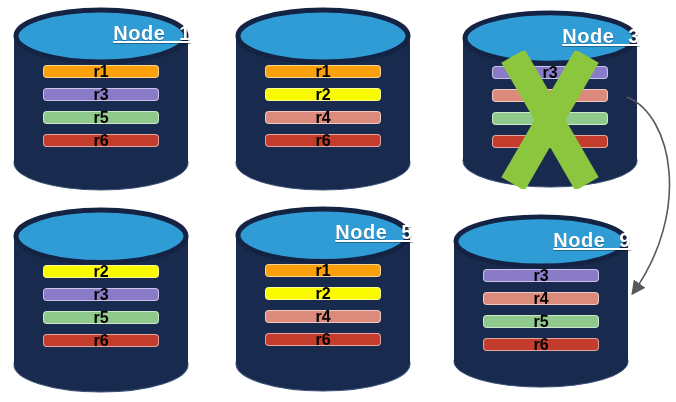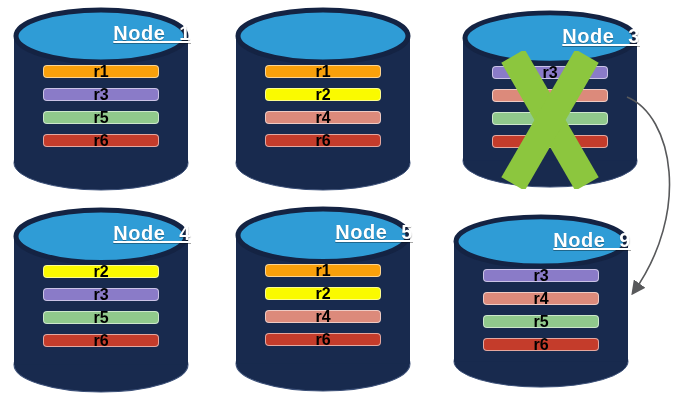--- a/index.html
+++ b/index.html
@@ -127,21 +127,20 @@
       <line x1="90" y1="5" x2="16" y2="133" stroke-width="27" class="x-stroke" stroke="#8CC63E"></line>
     </svg>
   </div>
 
   <div class="node" style="left: 11px; top: 206px; height: 188px;">
     <svg class="cyl" viewBox="0 0 180 186" preserveAspectRatio="none">
       <ellipse class="cyl-bottom" cx="90" cy="157" rx="87" ry="27" stroke-width="1" fill="#182A4E" stroke="#3C5078"></ellipse>
       <rect class="cyl-body" x="3" y="30" width="174" height="127" fill="#182A4E"></rect>
       <ellipse class="cyl-cap" cx="90" cy="30" rx="85" ry="26" stroke-width="5" fill="#2F9CD6" stroke="#142343"></ellipse>
     </svg>
-    <div class="title">Node 4</div>
     <div class="bars" style="top: 59px;">
           <div class="bar" style="background: rgb(250, 250, 0);">r2</div>
           <div class="bar" style="background: rgb(138, 123, 200);">r3</div>
           <div class="bar" style="background: rgb(144, 201, 140);">r5</div>
           <div class="bar" style="background: rgb(196, 60, 43);">r6</div>
         </div>
 
   </div>
 
   <div class="node" style="left: 233px; top: 205px; height: 188px;">

